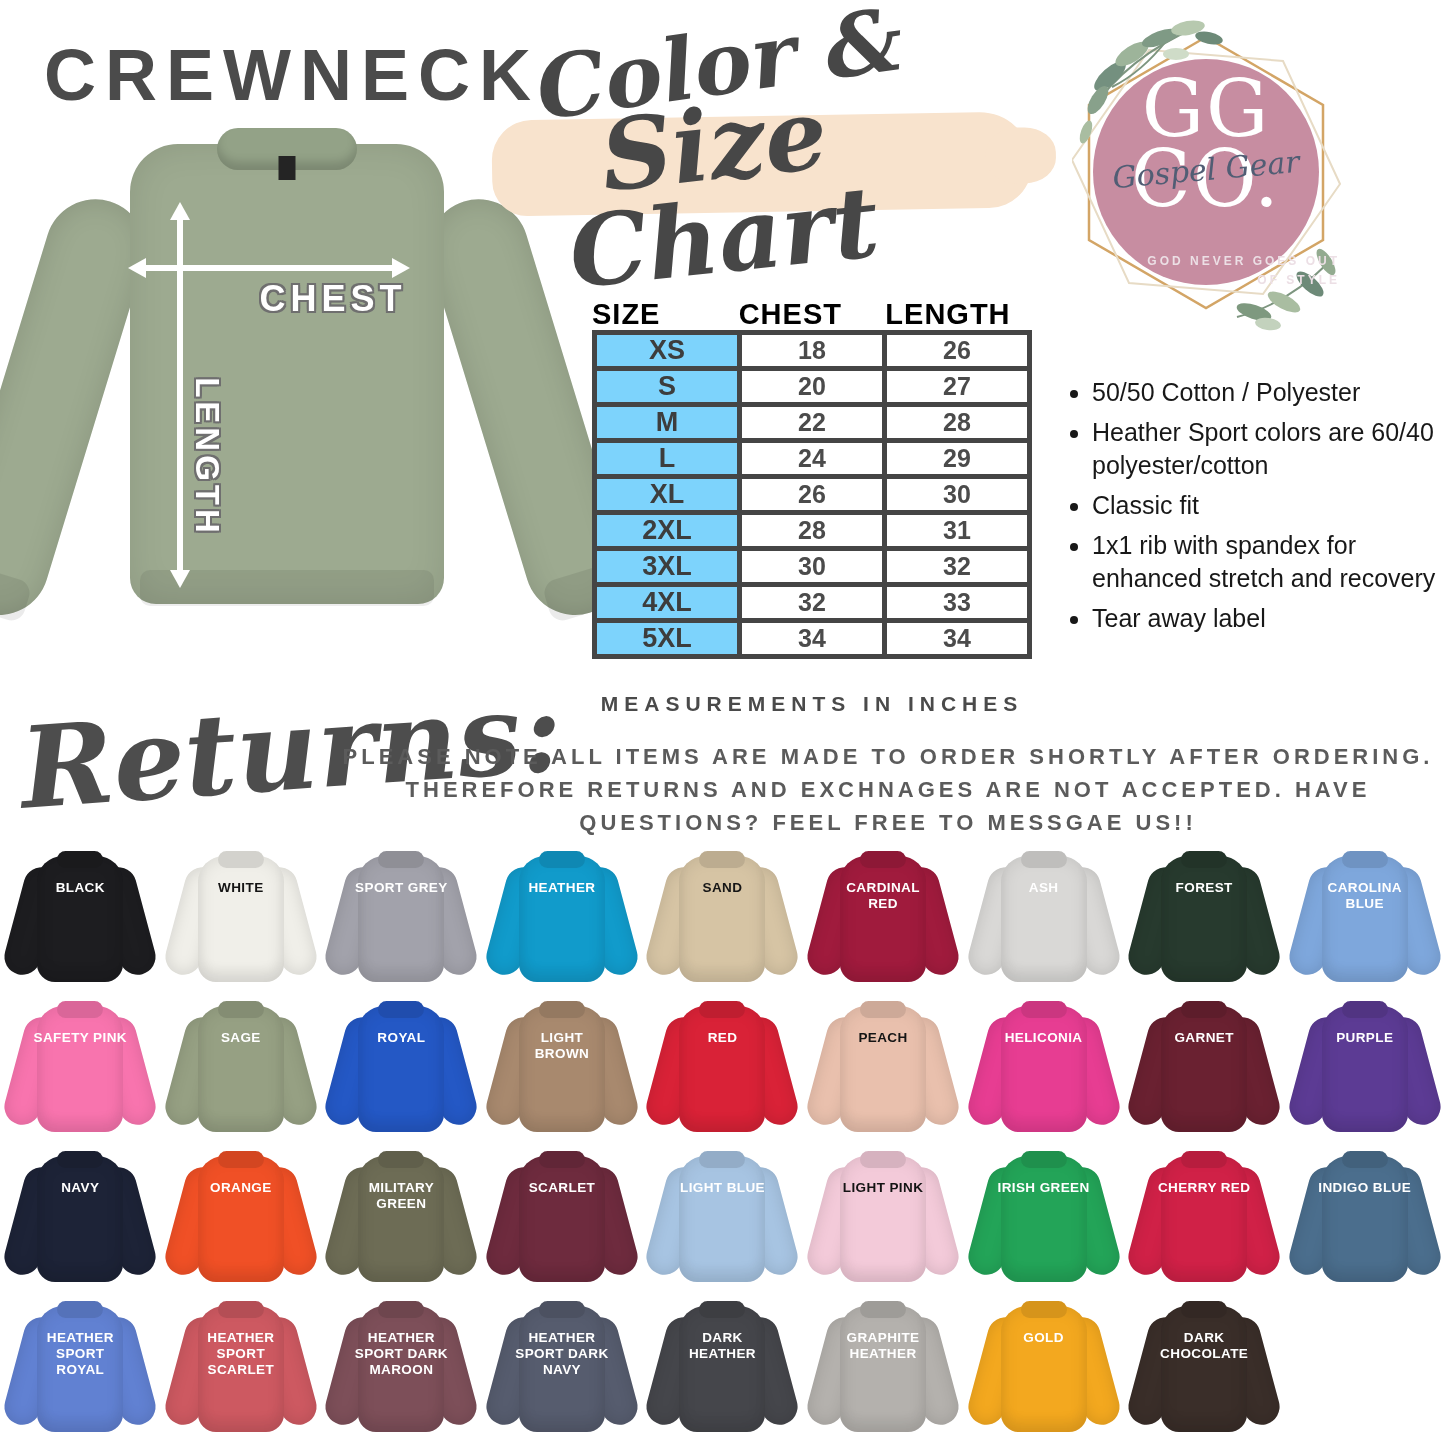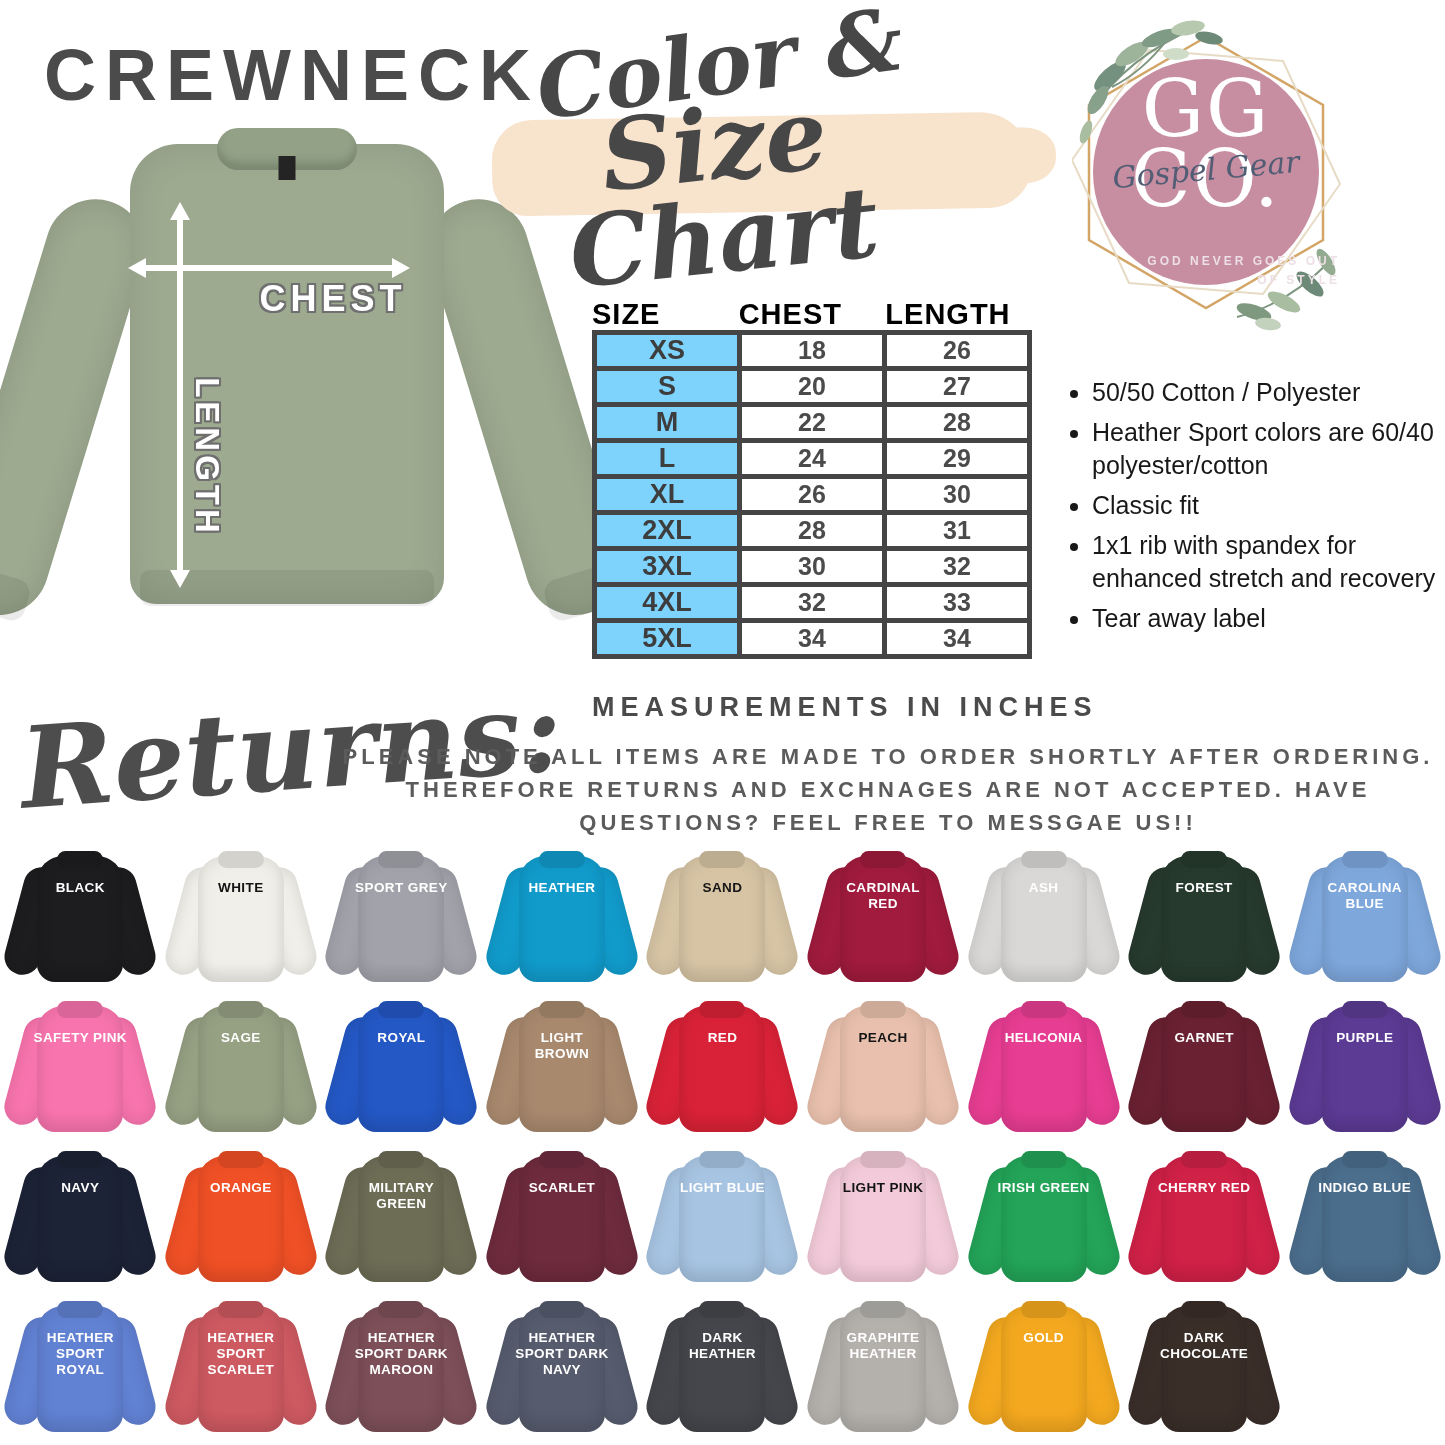--- a/index.html
+++ b/index.html
@@ -58,21 +58,21 @@
   .logo-tagline{position:absolute;left:0;top:220px;width:268px;text-align:right;color:#ecdfe5;
         font-size:12px;letter-spacing:3px;line-height:1.6;font-weight:700;margin-top:20px;}
 
   
   .chart-head{position:absolute;left:592px;top:298px;width:440px;display:flex;}
   .chart-head span{flex:1;text-align:left;font-weight:800;font-size:29px;color:#000000;letter-spacing:1px;}
   .size-table{position:absolute;left:592px;top:330px;width:440px;border-collapse:collapse;table-layout:fixed;}
   .size-table td{border:5px solid #454545;text-align:center;font-weight:700;height:28.6px;padding:0;}
   .col-size{background:#7dd3fc;font-size:27px;color:#3d3d3d;}
   .col-chest,.col-length{font-size:25px;color:#4b4b4b;background:#fff;}
-  .footnote{position:absolute;left:592px;top:692px;width:440px;text-align:center;font-size:27px;
+  .footnote{position:absolute;left:592px;top:692px;width:440px;text-align:center;font-size:21px;
             font-weight:800;letter-spacing:6px;color:#4a4a4a;white-space:nowrap;}
 
   
   .features{position:absolute;left:1062px;top:376px;width:345px;margin:0;padding:0 0 0 30px;
             color:#181818;font-size:25px;line-height:1.32;font-weight:400;}
   .features li{margin-bottom:7px;}
 
   
   .returns-head{position:absolute;left:20px;top:684px;font-size:112px;transform:rotate(-4deg);color:#4d4d4d;}
   .returns-body{position:absolute;left:338px;top:740px;width:1100px;text-align:center;font-weight:700;

